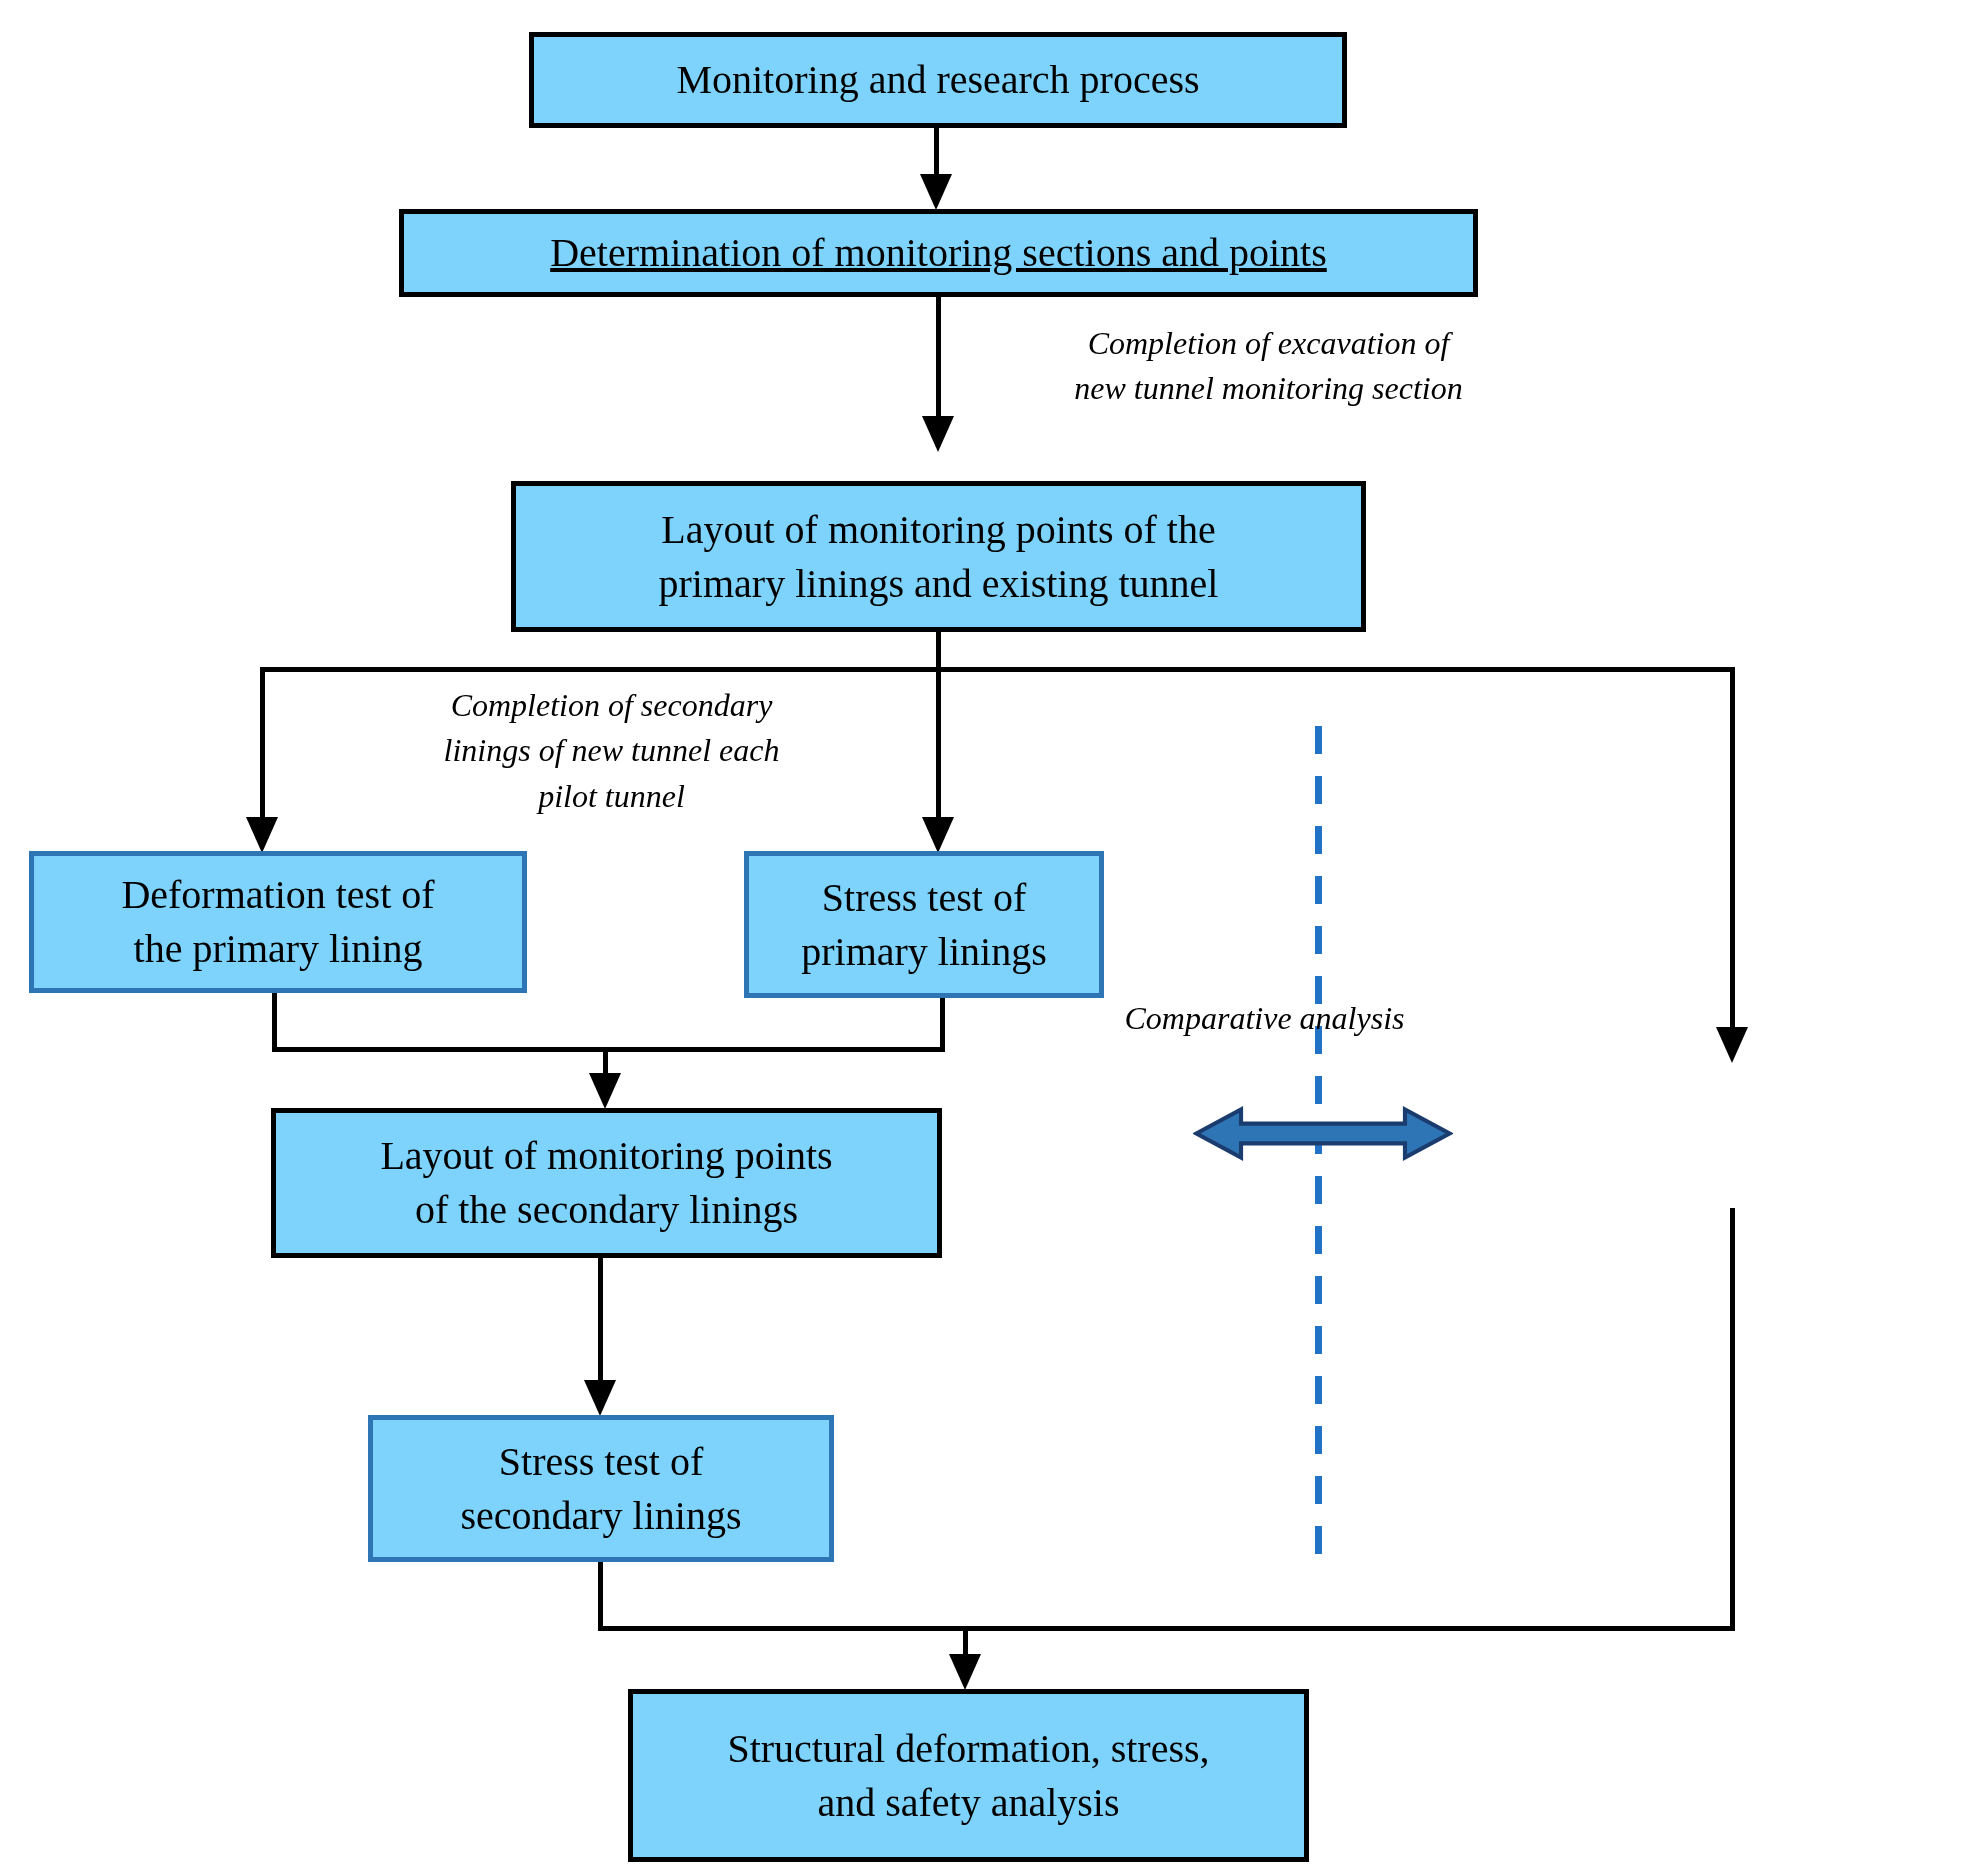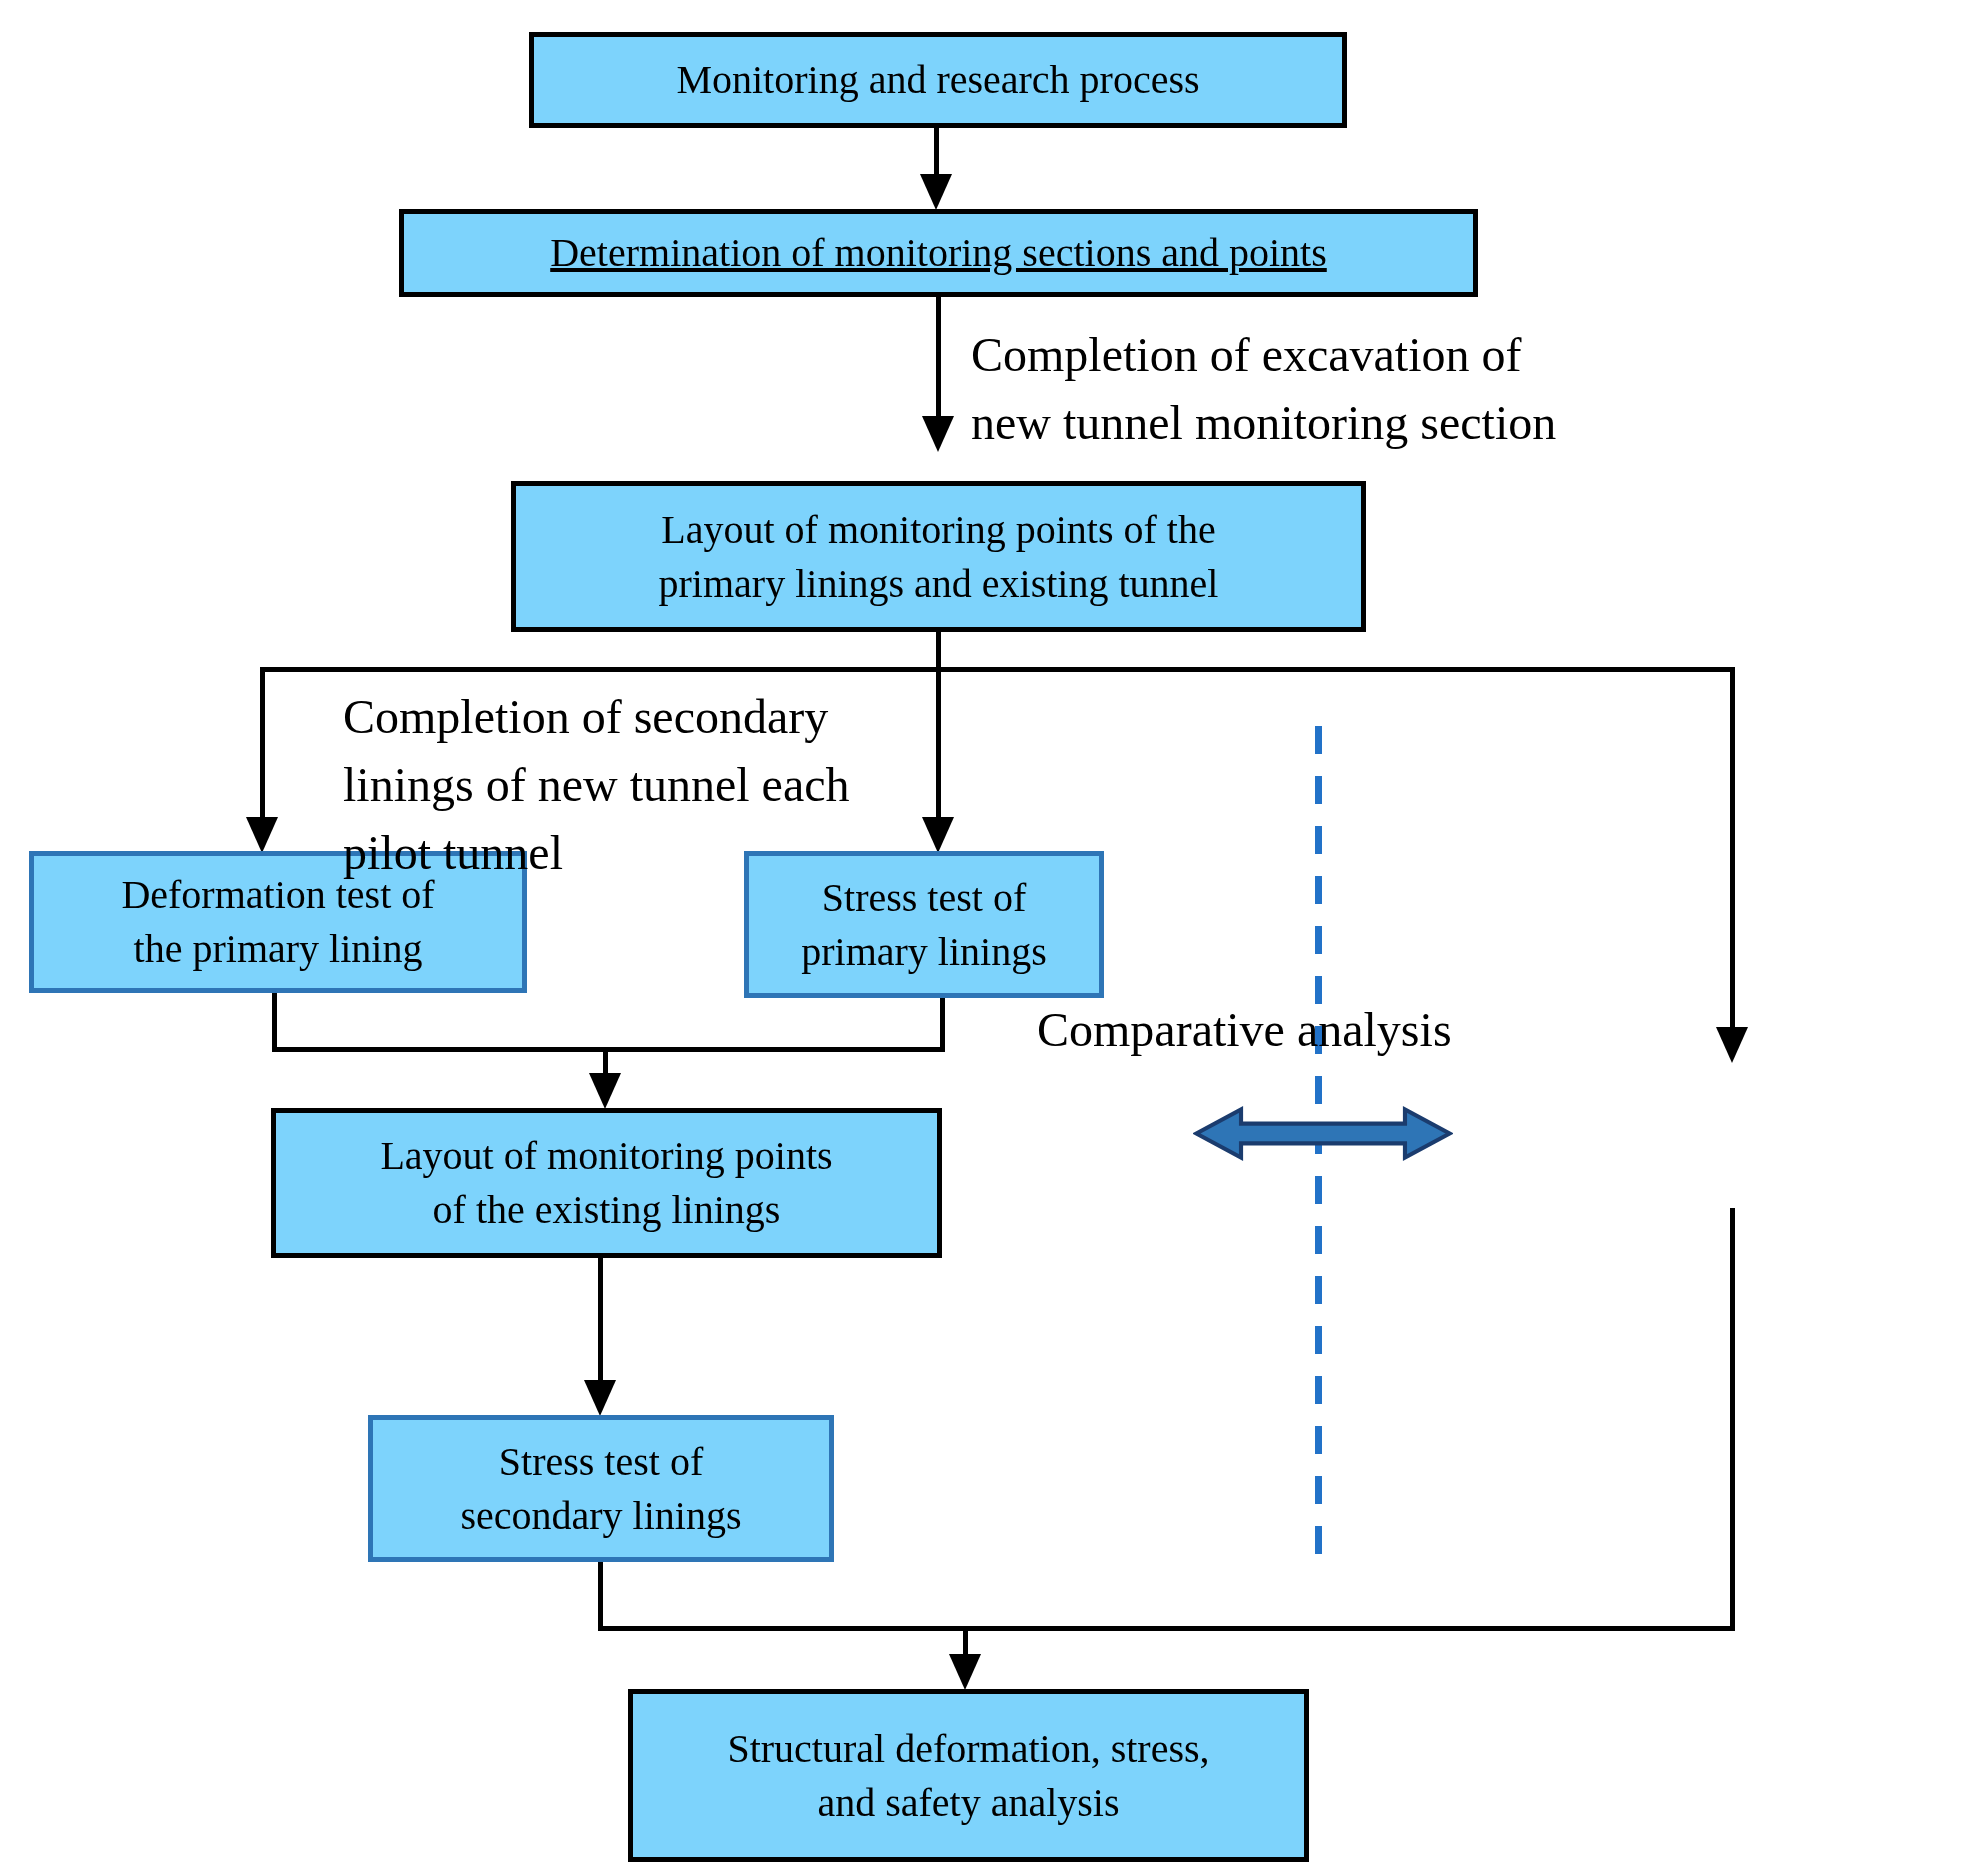--- a/index.html
+++ b/index.html
@@ -17,22 +17,24 @@
     text-align:center;
     background:#7dd3fc;
     border:5.8px solid #000;
     font-size:40px;line-height:1.34;
     white-space:pre-line;
     box-sizing:border-box;
   }
   .box.blue{border:5px solid #2E75B6;}
   .lbl{
     position:absolute;
-    font-size:48px;line-height:1.42;
+    text-align:center;
+    font-size:32px;line-height:1.42;
     white-space:pre-line;
+    font-style:italic;
   }
   .vline,.hline{position:absolute;background:#000;}
   .vline{width:5px;}
   .hline{height:5px;}
   .ah-down{
     position:absolute;width:0;height:0;
     border-left:16.5px solid transparent;
     border-right:16.5px solid transparent;
     border-top:36px solid #000;
   }
@@ -95,21 +97,21 @@
 primary linings and existing tunnel</div>
 
   <div class="box blue" style="left:29px;top:851px;width:498px;height:142px;">Deformation test of
 the primary lining</div>
 
   <div class="box blue" style="left:744px;top:851px;width:360px;height:147px;">Stress test of
 primary linings</div>
 
 
   <div class="box" style="left:271px;top:1108px;width:671px;height:150px;">Layout of monitoring points
-of the existing linings</div>
+of the secondary linings</div>
 
   <div class="box blue" style="left:368px;top:1415px;width:466px;height:147px;">Stress test of
 secondary linings</div>
 
   <div class="box" style="left:628px;top:1689px;width:681px;height:173px;">Structural deformation, stress,
 and safety analysis</div>
 
   <div class="lbl" style="left:971px;top:321px;width:595px;">Completion of excavation of
 new tunnel monitoring section</div>
 

